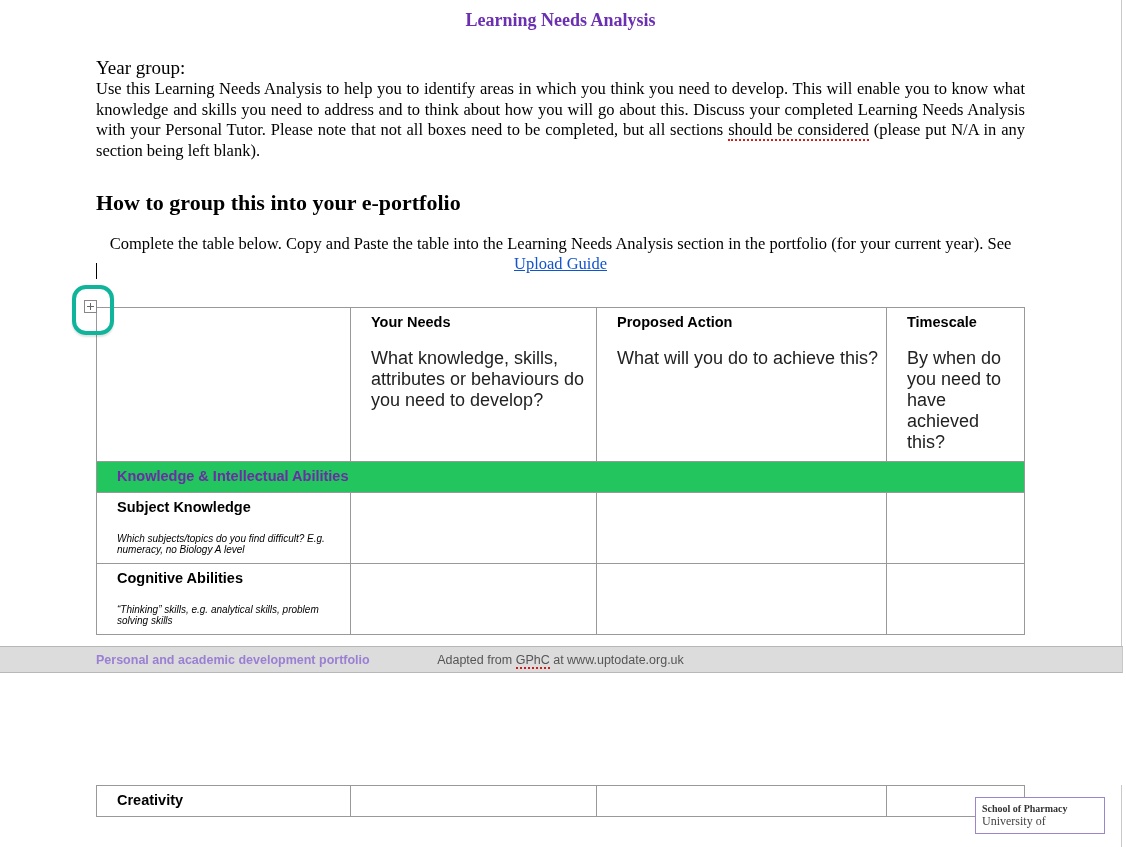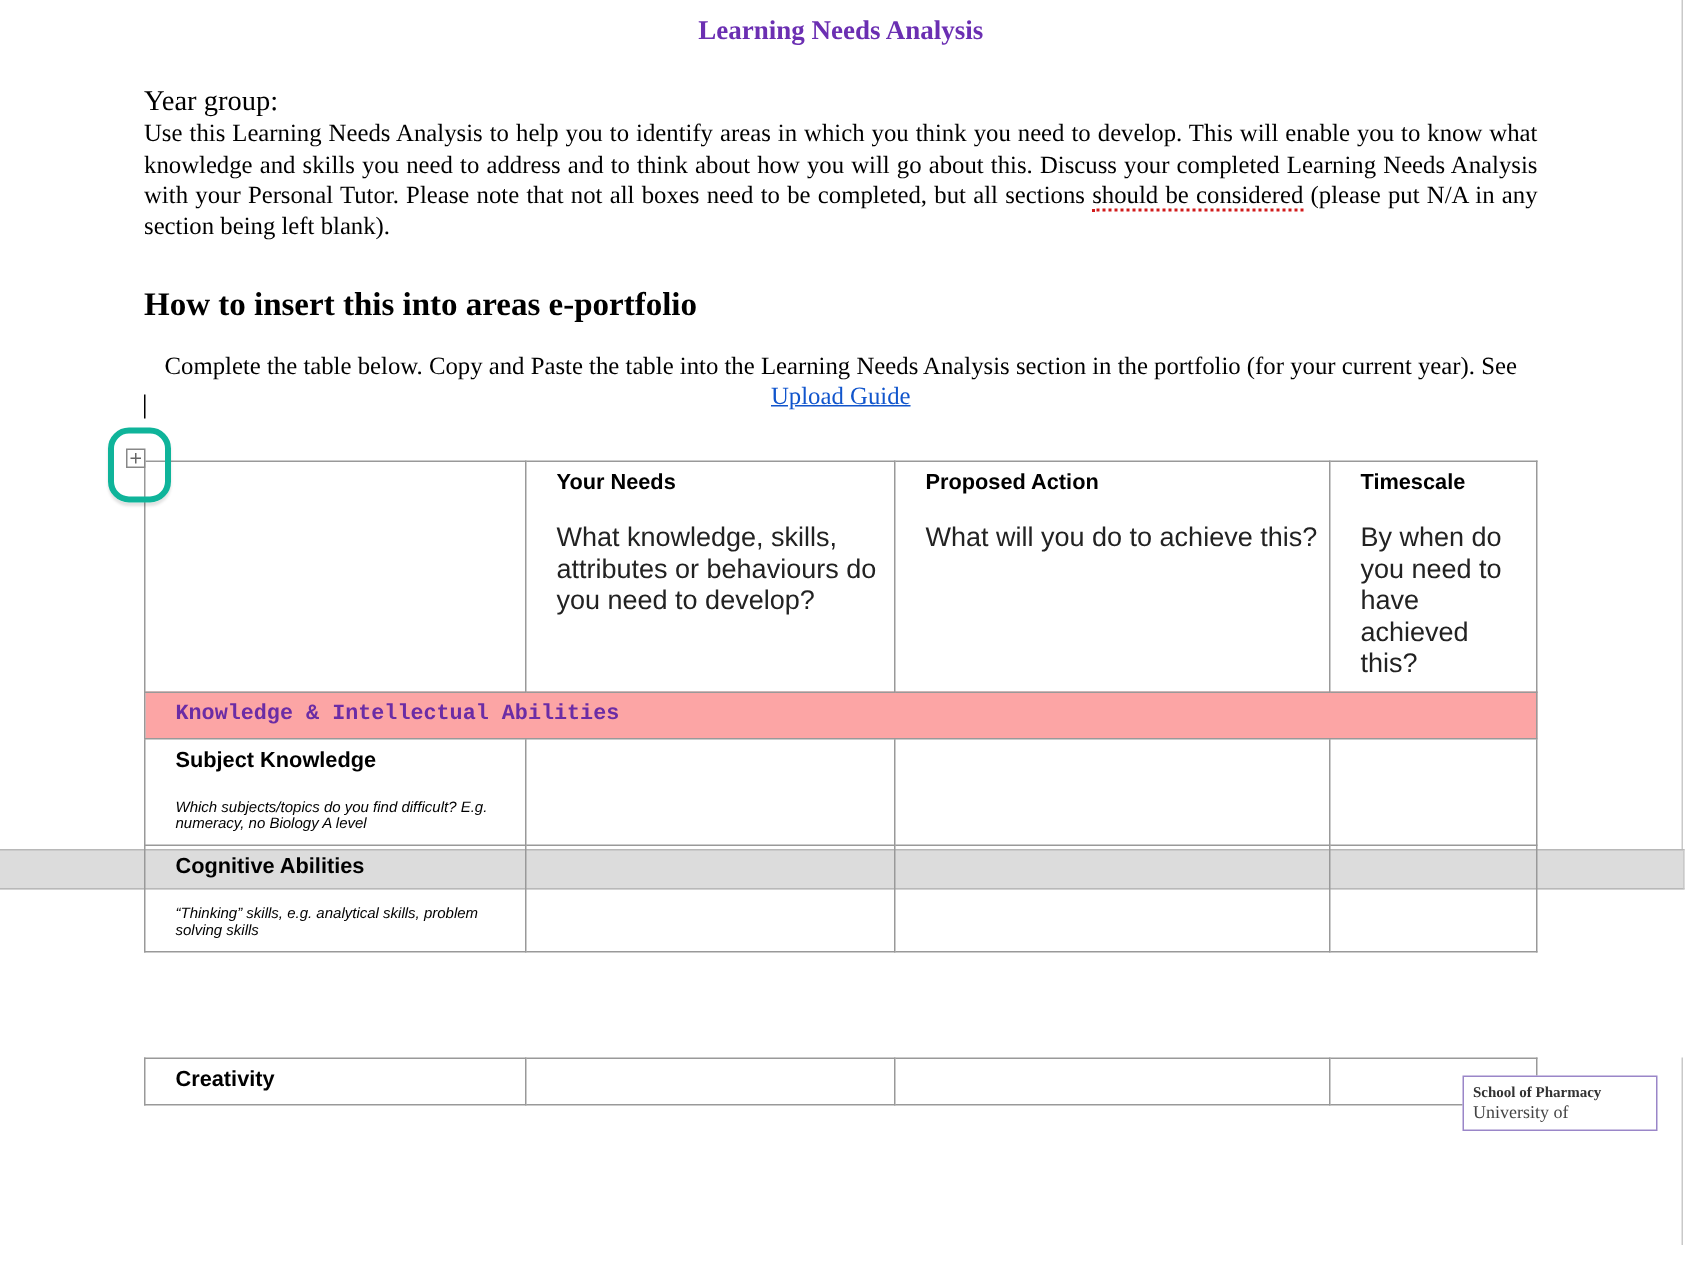--- a/index.html
+++ b/index.html
@@ -15,21 +15,21 @@
   }
   .page {
     position: relative;
     box-sizing: border-box;
     border-right: 1px solid #c9c9c9;
     width: 1122px;
     margin: 0;
     background: #fff;
   }
   .page1 {
-    height: 566px;
+    height: 646px;
   }
   .page-gap {
     height: 25px;
     width: 1122px;
     background: #dcdcdc;
     border-top: 1px solid #b8b8b8;
     border-bottom: 1px solid #b8b8b8;
     border-right: 1px solid #c9c9c9;
   }
   .doc-body {
@@ -133,22 +133,21 @@
     display: block;
   }
   .hdr-sub {
     font-weight: 400;
     font-size: 18px;
     margin-top: 18px;
     display: block;
     color: #222;
   }
   .cat-row td {
-    background: #fca5a5;
-    font-family: Liberation Mono, monospace;
+    background: #22c55e;
   }
   .cat-label {
     color: #6b2ca5;
     font-weight: 600;
     font-size: 14.5px;
   }
   .row-title {
     font-weight: 600;
     font-size: 14.5px;
     display: block;
@@ -229,21 +228,21 @@
 
       <div class="doc-title">Learning Needs Analysis</div>
 
       <div class="year-group">Year group:</div>
 
 
       <p class="para">
         <span>Use this Learning Needs Analysis to help you to identify areas in which you think you need to develop.  This will enable you to know what knowledge and skills you need to address and to think about how you will go about this.  Discuss your completed Learning Needs Analysis with your Personal Tutor. Please note that not all boxes need to be completed, but all sections </span><span class="spell-red">should be considered</span><span> (please put N/A in any section being left blank).</span>
       </p>
 
-      <h2 class="section">How to insert this into areas e-portfolio</h2>
+      <h2 class="section">How to group this into your e-portfolio</h2>
 
       <p class="para" style="text-align:center">
         <span>Complete the table below. Copy and Paste the table into the Learning Needs Analysis section in the portfolio (for your current year). See </span><a href="#" class="link">Upload Guide</a>
       </p>
 
       <div class="table-wrap">
         <span class="cursor-tick"></span>
         <span class="handle-ring"></span>
         <span class="move-handle"><span class="box"></span></span>
 
@@ -291,20 +290,26 @@
             </td>
             <td></td>
             <td></td>
             <td></td>
           </tr>
         </tbody>
           </table>
       </div>
     </div>
 
+    <div class="page-footer">
+      <span class="footer-left">Personal and academic development portfolio</span>
+      <span class="footer-center">
+        <span>Adapted from </span><span class="spell-red">GPhC</span><span> at www.uptodate.org.uk</span>
+      </span>
+    </div>
   </div>
 
   <div class="page-gap"></div>
 
   <div class="page page2">
     <div class="school-badge">
       <div class="l1">School of Pharmacy</div>
       <div class="row2">
 
         <span class="uname">

